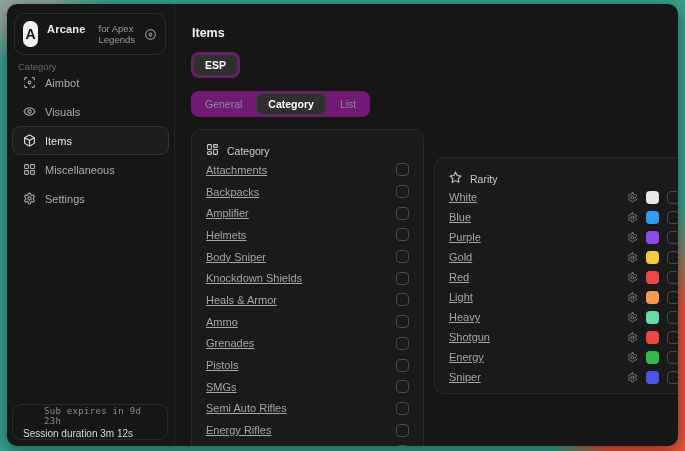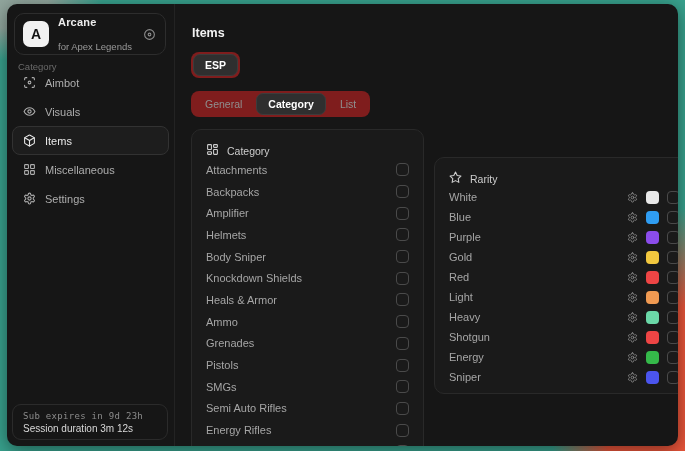--- a/index.html
+++ b/index.html
@@ -18,59 +18,59 @@
   }
   
   .sidebar{width:167px;flex-shrink:0;position:relative;border-right:1px solid #232323;}
   .header-card{
     position:absolute;left:7px;top:9px;width:152px;height:42px;
     border:1px solid #2d2d2d;border-radius:10px;display:flex;align-items:center;
     padding:0 8px;box-sizing:border-box;gap:9px;
   }
   .logo{width:26px;height:26px;background:#f2f2f2;border-radius:7px;display:flex;
     align-items:center;justify-content:center;color:#141414;font-weight:bold;font-size:14px;}
-  .app-meta{display:flex;flex-direction:column;gap:13px;flex:1;}
+  .app-meta{display:flex;gap:13px;flex:1;}
   .app-name{font-size:11px;font-weight:bold;color:#ededed;letter-spacing:.2px;}
   .app-sub{font-size:9.5px;color:#9a9a9a;}
   .hdr-btn{width:16px;height:16px;color:#8d8d8d;display:flex;align-items:center;justify-content:center;cursor:pointer;}
   .hdr-btn svg{width:13px;height:13px;}
   .section-label{position:absolute;left:11px;top:57px;font-size:9.5px;color:#6a6a6a;}
   .nav{position:absolute;left:5px;right:5px;top:64px;display:flex;flex-direction:column;}
   .nav-item{height:27px;display:flex;align-items:center;gap:9px;padding:0 10px;
     border-radius:8px;border:1px solid transparent;color:#adadad;font-size:11px;cursor:pointer;}
   .nav-item.active{background:#1d1d1d;border-color:#323232;color:#e9e9e9;}
   .nav-icon{display:flex;align-items:center;}
   .nav-icon svg{width:13px;height:13px;}
   .footer-card{
     position:absolute;left:5px;right:6px;bottom:6px;height:36px;border:1px solid #2b2b2b;
     border-radius:9px;padding:4px 10px;box-sizing:border-box;display:flex;flex-direction:column;justify-content:center;gap:2px;
   }
-  .sub-line{font-family:"DejaVu Sans Mono",monospace;font-size:9px;color:#8c8c8c;letter-spacing:.3px;}
+  .sub-line{font-family:"DejaVu Sans Mono",monospace;font-size:9px;color:#8c8c8c;letter-spacing:.3px;margin-left:21px;}
   .session-line{font-size:10px;color:#d8d8d8;}
   
   .main{flex:1;position:relative;padding:16px 0 0 16px;box-sizing:border-box;}
   .page-title{font-size:12.5px;font-weight:bold;color:#f2f2f2;margin:6px 0 12px 1px;}
-  .tab-group{display:inline-flex;background:#7f1d1d;border-radius:8px;padding:2px;gap:2px;}
+  .tab-group{display:inline-flex;background:#701a75;border-radius:8px;padding:2px;gap:2px;}
   .tab-row2{display:block;margin-top:13px;}
   .tab{font-size:10.5px;color:#8f8f8f;padding:4px 11px;border-radius:7px;border:1px solid transparent;cursor:pointer;line-height:12px;}
   .tab.active{background:#2f2f2f;border-color:#3c3c3c;color:#ffffff;font-weight:bold;}
   .panels{display:flex;gap:10px;margin-top:12px;align-items:flex-start;}
   .panel{background:#1a1a1a;border:1px solid #292929;border-radius:10px;padding:12px 14px;box-sizing:border-box;}
   .panel-cat{width:233px;height:336px;padding-bottom:0;}
   .panel-rar{width:261px;padding-bottom:6px;margin-top:28px;}
   .panel-header{display:flex;align-items:center;gap:8px;color:#cdcdcd;font-size:10.5px;height:17px;}
   .panel-header svg{width:13px;height:13px;}
   .c-row{height:21.7px;display:flex;align-items:center;justify-content:space-between;font-size:11px;color:#a6a6a6;}
   .r-row{height:20px;display:flex;align-items:center;justify-content:space-between;font-size:11px;color:#a6a6a6;}
   .checkbox{width:13px;height:13px;border:1px solid #4a4a4a;border-radius:4px;box-sizing:border-box;cursor:pointer;flex-shrink:0;}
   .controls{display:flex;align-items:center;gap:8px;}
   .gear-wrap{display:flex;align-items:center;color:#8a8a8a;cursor:pointer;}
   .gear-wrap svg{width:11px;height:11px;}
   .swatch{width:13px;height:13px;border-radius:4px;cursor:pointer;}
-  .row-label{white-space:nowrap;}
+  .row-label{white-space:nowrap;text-decoration:underline;}
 </style>
 </head>
 <body>
 
 <div class="window">
 
   <div class="sidebar">
     <div class="header-card">
       <div class="logo">
         <span>A</span>

